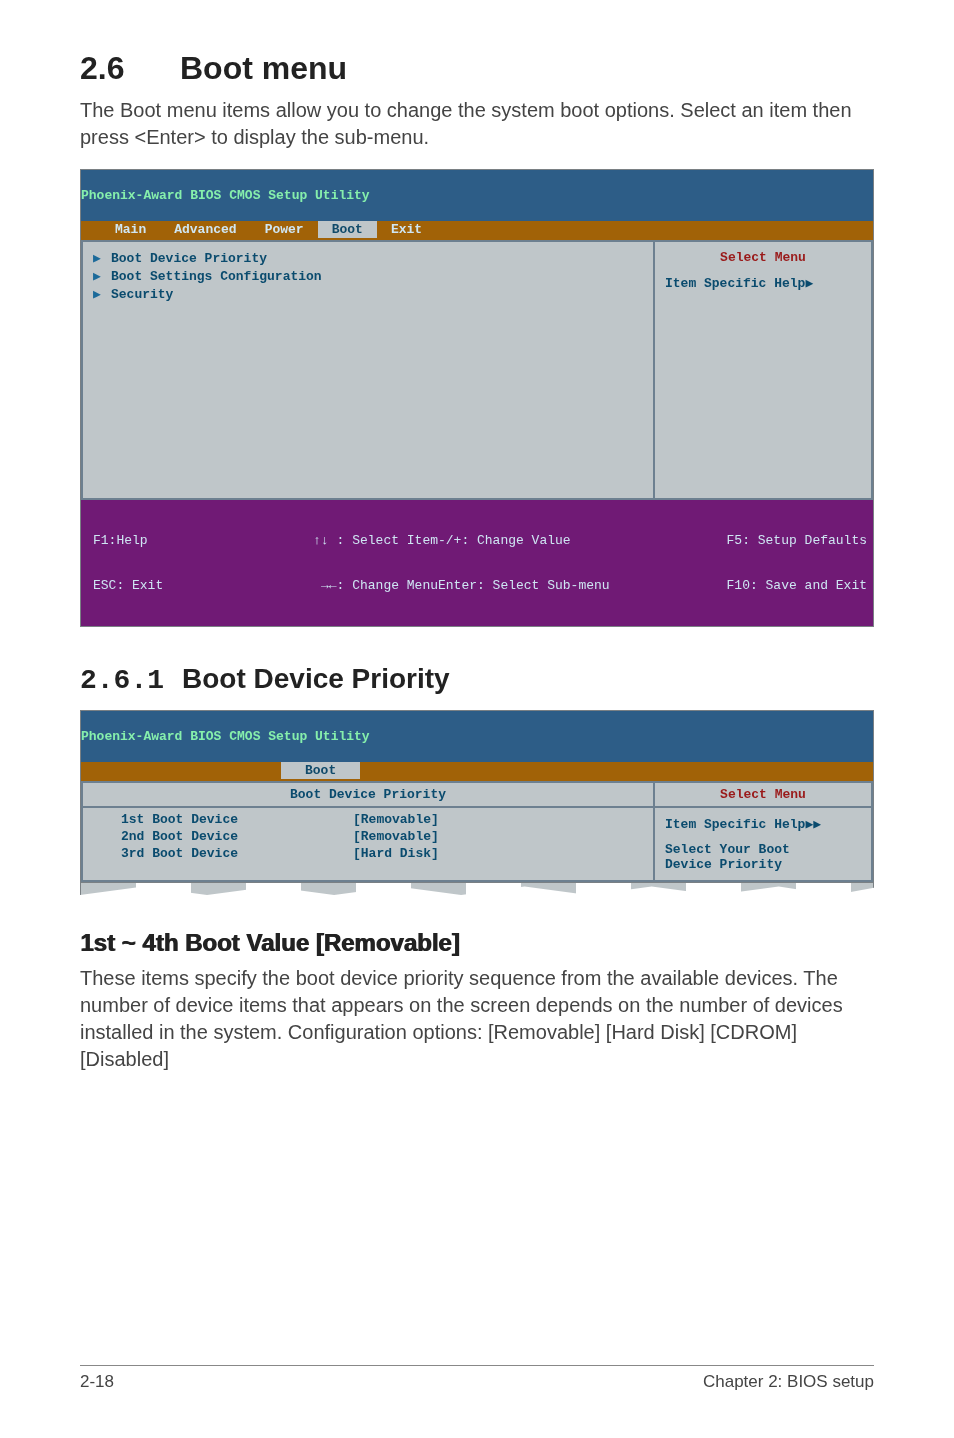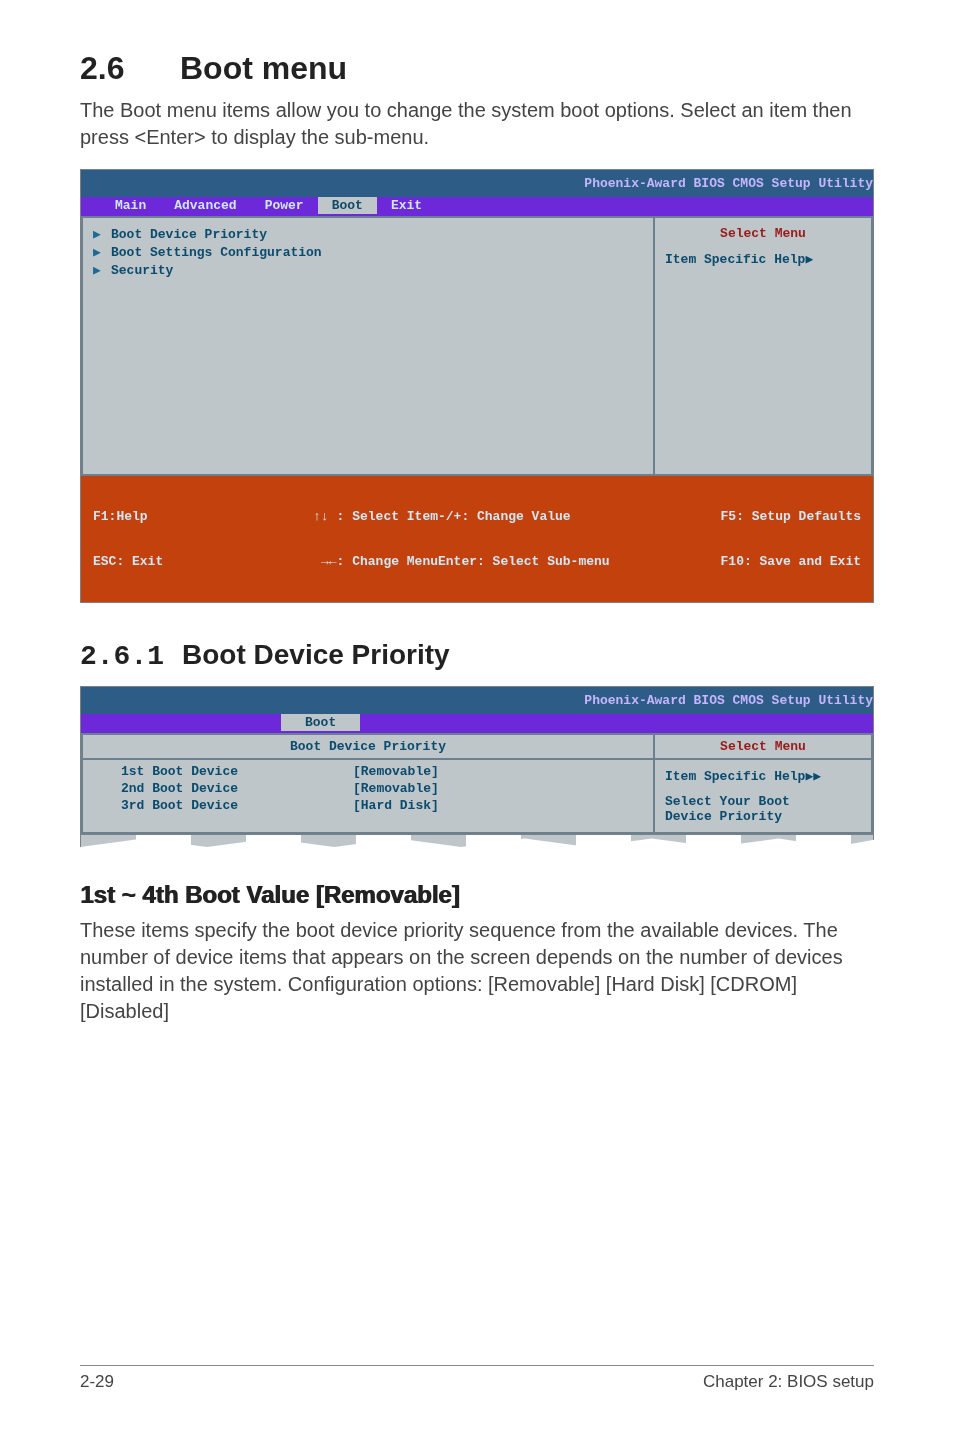--- a/index.html
+++ b/index.html
@@ -30,27 +30,27 @@
   .bios-box {
     background: #bfc6c9;
     font-family: 'Courier New', monospace;
     font-size: 13px;
     color: #0a4b6e;
     border: 1px solid #7a8084;
     margin-bottom: 36px;
   }
   .bios-title {
     background: #2d5d87;
-    color: #c4b5fd;
-    text-align: right;
-    padding: 6px 0;
+    color: #86efac;
+    text-align: left;
+    padding: 18px 0;
     font-weight: bold;
   }
   .bios-tabs {
-    background: #6d28d9;
+    background: #a16207;
     color: #cfe6f3;
     padding: 0 20px 2px 20px;
     display: flex;
     gap: 0;
     font-weight: bold;
   }
   .bios-tabs span { padding: 1px 14px; }
   .bios-tabs .active {
     background: #bfc6c9;
     color: #104a6a;
@@ -71,25 +71,25 @@
     border: 2px solid #6d8090;
     padding: 8px 10px;
   }
   .bios-row { display: flex; align-items: baseline; margin-bottom: 2px; }
   .submenu-arrow { color: #1b6a9a; width: 18px; display: inline-block; font-weight: bold; }
   .bios-item-label { font-weight: bold; }
   .bios-right .select-menu { color: #9a1a1a; text-align: center; font-weight: bold; margin-bottom: 10px; }
   .bios-right .help-line { font-weight: bold; margin-bottom: 4px; white-space: nowrap; }
   .bios-right .help-desc { font-weight: bold; margin-top: 8px; }
   .bios-footer {
-    background: #c2410c;
+    background: #701a75;
     color: #cfe6f3;
-    padding: 3px 12px 3px 12px;
-    display: flex;
-    font-weight: bold;
+    padding: 3px 6px 3px 12px;
+    display: flex;
+    font-weight: normal;
   }
   .bios-footer > div { white-space: pre; }
   .footer-col1 { width: 145px; }
   .footer-col2 { width: 200px; text-align: right; }
   .footer-col3 { flex:1; }
   .footer-col4 { width: 195px; text-align: right; }
   .sub-heading {
     font-size: 28px;
     font-weight: bold;
     font-family: Arial, Helvetica, sans-serif;
@@ -263,15 +263,15 @@
     </div>
   </div>
 </div>
 <div class="bios2-torn"></div>
 
 <h3 class="subitem-heading">1st ~ 4th Boot Value [Removable]</h3>
 
 <p class="body-text">These items specify the boot device priority sequence from the available devices. The number of device items that appears on the screen depends on the number of devices installed in the system. Configuration options: [Removable] [Hard Disk] [CDROM] [Disabled]</p>
 
 <div class="page-footer">
-  <span>2-29</span>
+  <span>2-18</span>
   <span>Chapter 2: BIOS setup</span>
 </div>
 
 </body></html>

